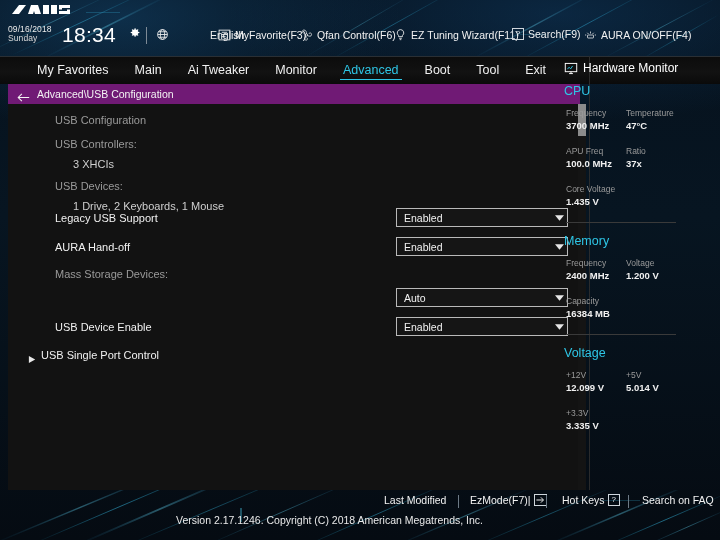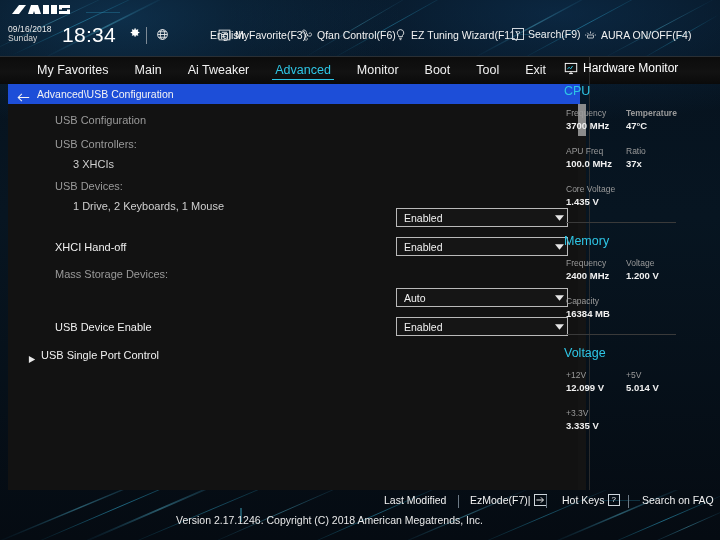--- a/index.html
+++ b/index.html
@@ -76,21 +76,21 @@
     position:relative;line-height:27px;white-space:nowrap;
   }
   .tab.active{color:#2ec6e6;}
   .tab.active:after{
     content:"";position:absolute;left:10px;right:10px;bottom:4px;height:1px;background:#2ec6e6;
   }
 
   
   .crumbbar{
     position:absolute;left:8px;top:84px;width:572px;height:20px;
-    background:#1d4ed8;display:flex;align-items:center;gap:7px;padding-left:9px;
+    background:#701a75;display:flex;align-items:center;gap:7px;padding-left:9px;
     box-sizing:border-box;
   }
   .crumb-back{width:13px;height:11px;flex:0 0 auto;}
   .crumb-text{font-size:10.5px;color:#f4f4f4;white-space:nowrap;}
 
   
   .content{
     position:absolute;left:8px;top:104px;width:572px;height:386px;
     background:#121212;overflow:hidden;
   }
@@ -297,22 +297,22 @@
       </span>
       <span>AURA ON/OFF(F4)</span>
     </div>
   </div>
 
   <div class="tabbar">
     <div class="tabs">
       <div class="tab">My Favorites</div>
       <div class="tab">Main</div>
       <div class="tab">Ai Tweaker</div>
+      <div class="tab">Monitor</div>
       <div class="tab active">Advanced</div>
-      <div class="tab">Monitor</div>
       <div class="tab">Boot</div>
       <div class="tab">Tool</div>
       <div class="tab">Exit</div>
     </div>
   </div>
 
   <div class="crumbbar">
     <span class="crumb-back">
       <svg width="13" height="11" viewBox="0 0 16 12" fill="none" stroke="#f4f4f4" stroke-width="1.3">
         <path d="M15 6H2M6 1.5L1.5 6 6 10.5"></path>
@@ -333,32 +333,33 @@
       <span class="lbl indent">3 XHCIs</span>
     </div>
     <div class="row" style="top:70px;">
       <span class="lbl dim">USB Devices:</span>
     </div>
     <div class="row" style="top:90px;">
       <span class="lbl indent">1 Drive, 2 Keyboards, 1 Mouse</span>
     </div>
 
     <div class="row" style="top:102px;">
+      <span class="lbl bright">Legacy USB Support</span>
       <span class="combo">
         <span class="combo-val">Enabled</span>
         <span class="combo-arrow">
           <svg width="9" height="6" viewBox="0 0 10 6">
               <path d="M0 0h10L5 6z" fill="#e6e6e6"></path>
             </svg>
         </span>
       </span>
     </div>
 
     <div class="row" style="top:131px;">
-      <span class="lbl bright">XHCI Hand-off</span>
+      <span class="lbl bright">AURA Hand-off</span>
       <span class="combo">
         <span class="combo-val">Enabled</span>
         <span class="combo-arrow">
           <svg width="9" height="6" viewBox="0 0 10 6">
               <path d="M0 0h10L5 6z" fill="#e6e6e6"></path>
             </svg>
         </span>
       </span>
     </div>
 
@@ -412,21 +413,21 @@
           <path d="M8 18h6M11 15v3"></path>
           <path d="M5.5 11l2.5-3 2.5 2.5 3-4.5" stroke="#2ec6e6"></path>
         </svg>
       </span>
       <span class="hwm-title">Hardware Monitor</span>
     </div>
 
     <div class="hwm-sec" style="top:28px;">CPU</div>
     <div class="hwm-k" style="left:6px;top:52px;">Frequency</div>
     <div class="hwm-v" style="left:6px;top:64px;">3700 MHz</div>
-    <div class="hwm-k" style="left:66px;top:52px;font-weight:bold;">Temperature</div>
+    <div class="hwm-k" style="left:66px;top:52px;">Temperature</div>
     <div class="hwm-v" style="left:66px;top:64px;">47°C</div>
 
     <div class="hwm-k" style="left:6px;top:90px;">APU Freq</div>
     <div class="hwm-v" style="left:6px;top:102px;">100.0 MHz</div>
     <div class="hwm-k" style="left:66px;top:90px;">Ratio</div>
     <div class="hwm-v" style="left:66px;top:102px;">37x</div>
 
     <div class="hwm-k" style="left:6px;top:128px;">Core Voltage</div>
     <div class="hwm-v" style="left:6px;top:140px;">1.435 V</div>
 

